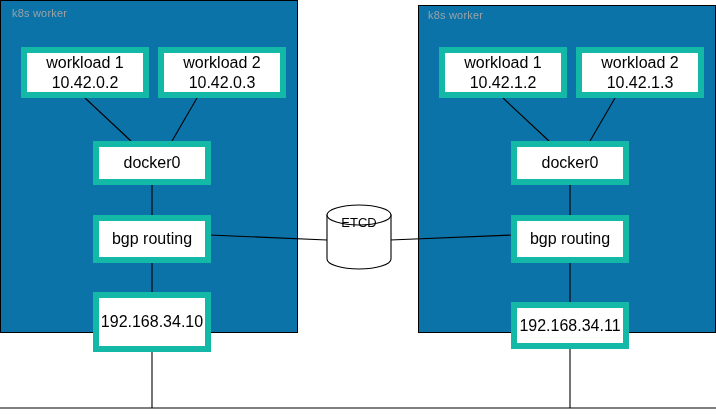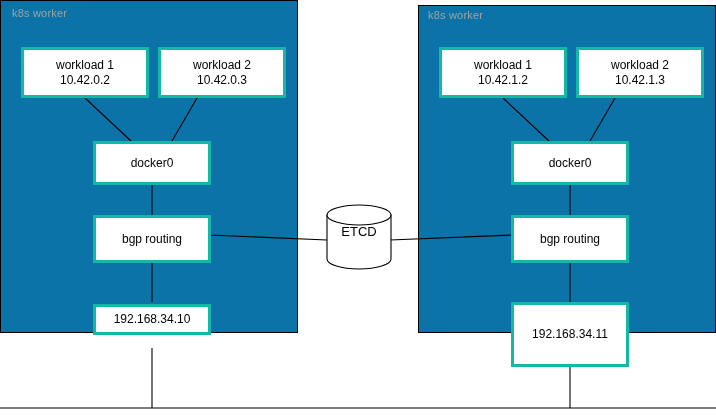--- a/index.html
+++ b/index.html
@@ -26,27 +26,27 @@
   .zone-label {
     position: absolute;
     font-size: 11px;
     color: #9aa2a6;
     letter-spacing: 0.2px;
     white-space: nowrap;
   }
   .node {
     position: absolute;
     background: #ffffff;
-    border: 3px solid #14b8a6;
+    border: 6px solid #14b8a6;
     box-sizing: border-box;
     display: flex;
     flex-direction: column;
     align-items: center;
     justify-content: center;
-    font-size: 12px;
+    font-size: 16px;
     color: #000000;
     line-height: 1.25;
     z-index: 5;
   }
   .node .ln { display: block; white-space: nowrap; }
   svg.wires {
     position: absolute;
     left: 0;
     top: 0;
     width: 716px;
@@ -119,21 +119,21 @@
   </div>
 
   <div class="node" style="left:93px; top:141px; width:118px; height:44px;">
     <span class="ln">docker0</span>
   </div>
 
   <div class="node" style="left:93px; top:215px; width:118px; height:48px;">
     <span class="ln">bgp routing</span>
   </div>
 
-  <div class="node" style="left:93px; top:304px; width:118px; height:31px;">
+  <div class="node" style="left:93px; top:292px; width:118px; height:60px;">
     <span class="ln">192.168.34.10</span>
   </div>
 
   <div class="node" style="left:439px; top:47px; width:128px; height:51px;">
     <span class="ln">workload 1</span>
     <span class="ln">10.42.1.2</span>
   </div>
 
   <div class="node" style="left:576px; top:47px; width:128px; height:51px;">
     <span class="ln">workload 2</span>
@@ -141,24 +141,24 @@
   </div>
 
   <div class="node" style="left:511px; top:141px; width:118px; height:44px;">
     <span class="ln">docker0</span>
   </div>
 
   <div class="node" style="left:511px; top:215px; width:118px; height:48px;">
     <span class="ln">bgp routing</span>
   </div>
 
-  <div class="node" style="left:511px; top:302px; width:118px; height:65px;align-items:center;">
+  <div class="node" style="left:511px; top:302px; width:118px; height:47px;align-items:center;">
     <span class="ln">192.168.34.11</span>
   </div>
 
   <svg class="db" style="left:325px; top:203px;" width="68" height="68" viewBox="0 0 68 68" xmlns="http://www.w3.org/2000/svg">
     <path d="M2,12 L2,56 A32,10 0 0,0 66,56 L66,12 Z" fill="#ffffff" stroke="#000000" stroke-width="1.1"></path>
     <ellipse cx="34" cy="12" rx="32" ry="10" fill="#ffffff" stroke="#000000" stroke-width="1.1"></ellipse>
   </svg>
 
-  <div class="db-label" style="left:325px; top:224px; width:68px;">ETCD</div>
+  <div class="db-label" style="left:325px; top:215px; width:68px;">ETCD</div>
 
 </div>
 
 </body></html>

